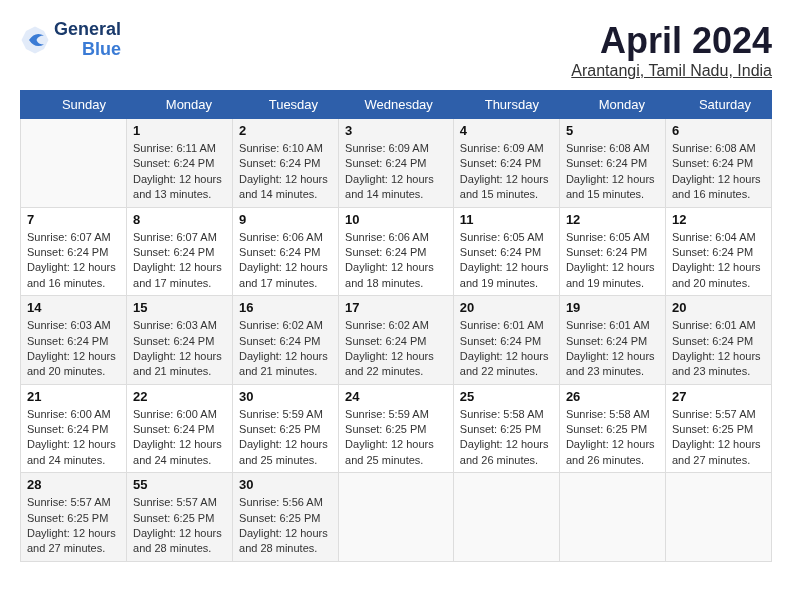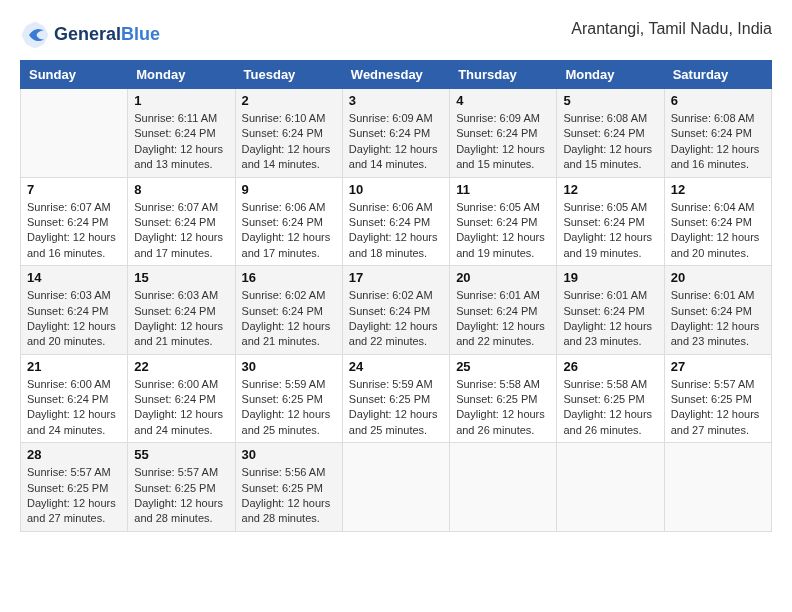--- a/index.html
+++ b/index.html
@@ -15,21 +15,21 @@
       justify-content: space-between;
       align-items: flex-start;
       margin-bottom: 10px;
     }
     .logo {
       display: flex;
       align-items: center;
     }
     .logo-text {
       display: flex;
-      flex-direction: row;
+      flex-direction: column;
       font-size: 18px;
       font-weight: bold;
       color: #1a3a6b;
       line-height: 1.1;
     }
     .logo-text span.blue { color: #3a7bd5; text-align: right; }
     .logo-icon {
       width: 30px;
       height: 30px;
       margin-right: 4px;
@@ -39,35 +39,36 @@
     }
     .title-block h1 {
       font-size: 36px;
       color: #1a1a2e;
       font-weight: bold;
     }
     .title-block h2 {
       font-size: 16px;
       color: #333;
       font-weight: normal;
+      text-decoration: underline;
     }
     table {
       width: 100%;
       border-collapse: collapse;
       font-size: 11px;
     }
     thead tr {
       background-color: #2e5faa;
       color: #fff;
     }
     thead th {
-      padding: 6px 8px;
-      text-align: left;
+      padding: 6px 20px;
+      text-align: right;
       font-size: 13px;
-      font-weight: bold;
+      font-weight: normal;
       border: 1px solid #2e5faa;
     }
     tbody tr {
       border-bottom: 1px solid #ddd;
     }
     tbody td {
       padding: 4px 6px;
       vertical-align: top;
       border: 1px solid #ddd;
       min-width: 100px;
@@ -102,20 +103,21 @@
     <svg class="logo-icon" viewBox="0 0 40 40">
       <polygon points="32,8 38,20 32,32 20,38 8,32 2,20 8,8 20,2" fill="#3a7bd5" opacity="0.15"></polygon>
       <path d="M12,20 Q20,8 32,14 Q24,14 22,20 Q24,26 32,26 Q20,32 12,20Z" fill="#3a7bd5"></path>
     </svg>
     <div class="logo-text">
       <span>General</span>
       <span class="blue">Blue</span>
     </div>
   </div>
   <div class="title-block">
+    <h1>April 2024</h1>
     <h2>Arantangi, Tamil Nadu, India</h2>
   </div>
 </div>
 
 <table>
   <thead>
     <tr>
     <th>Sunday</th>
         <th>Monday</th>
         <th>Tuesday</th>

